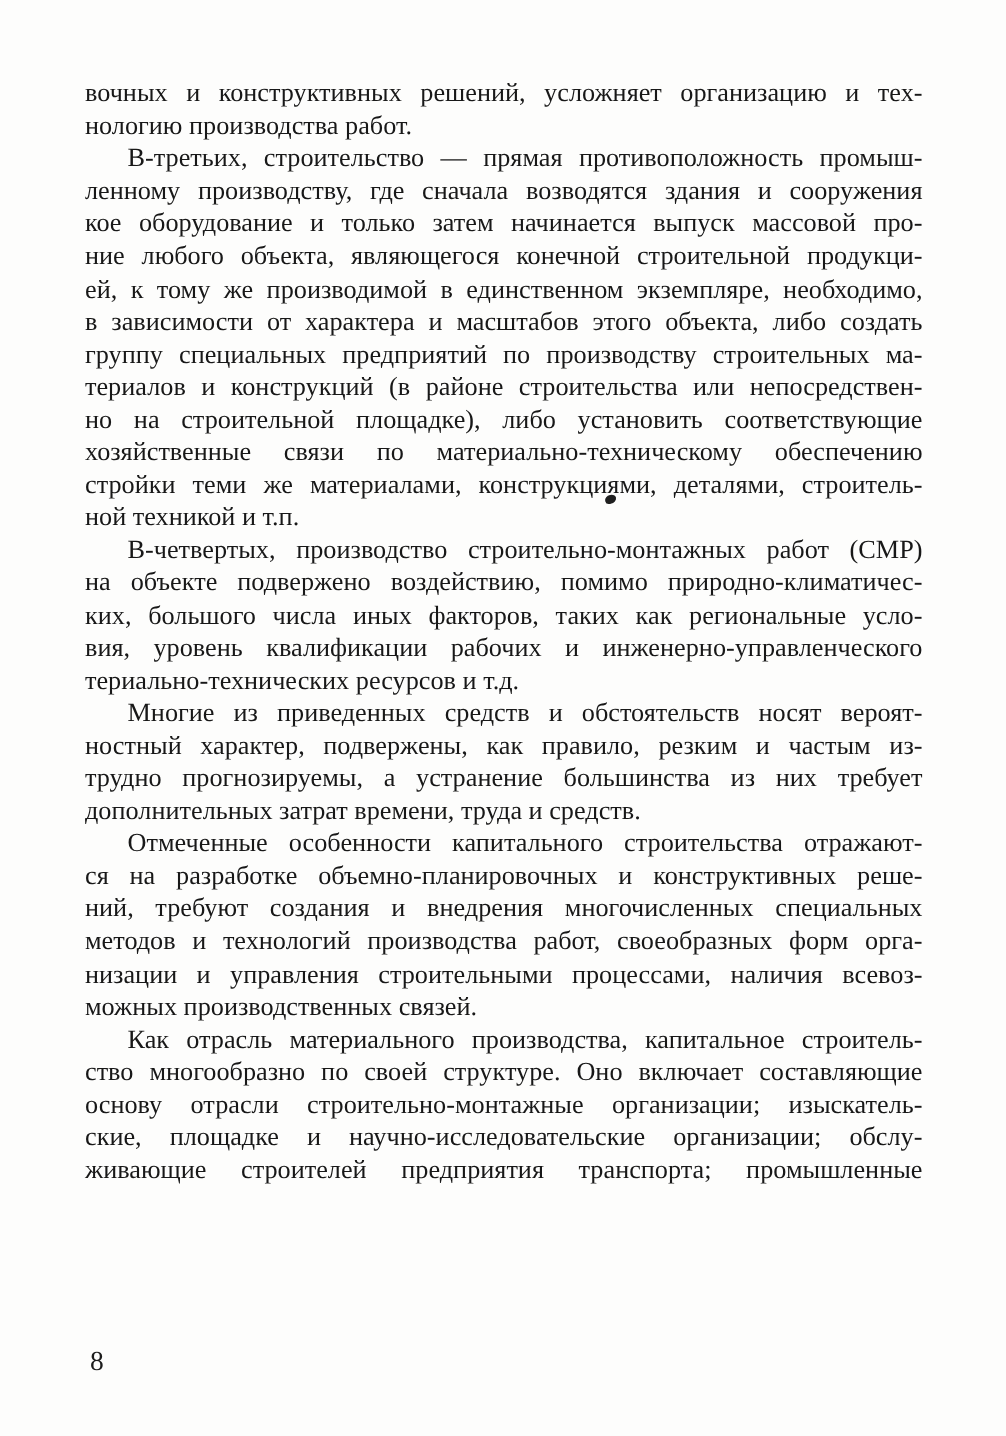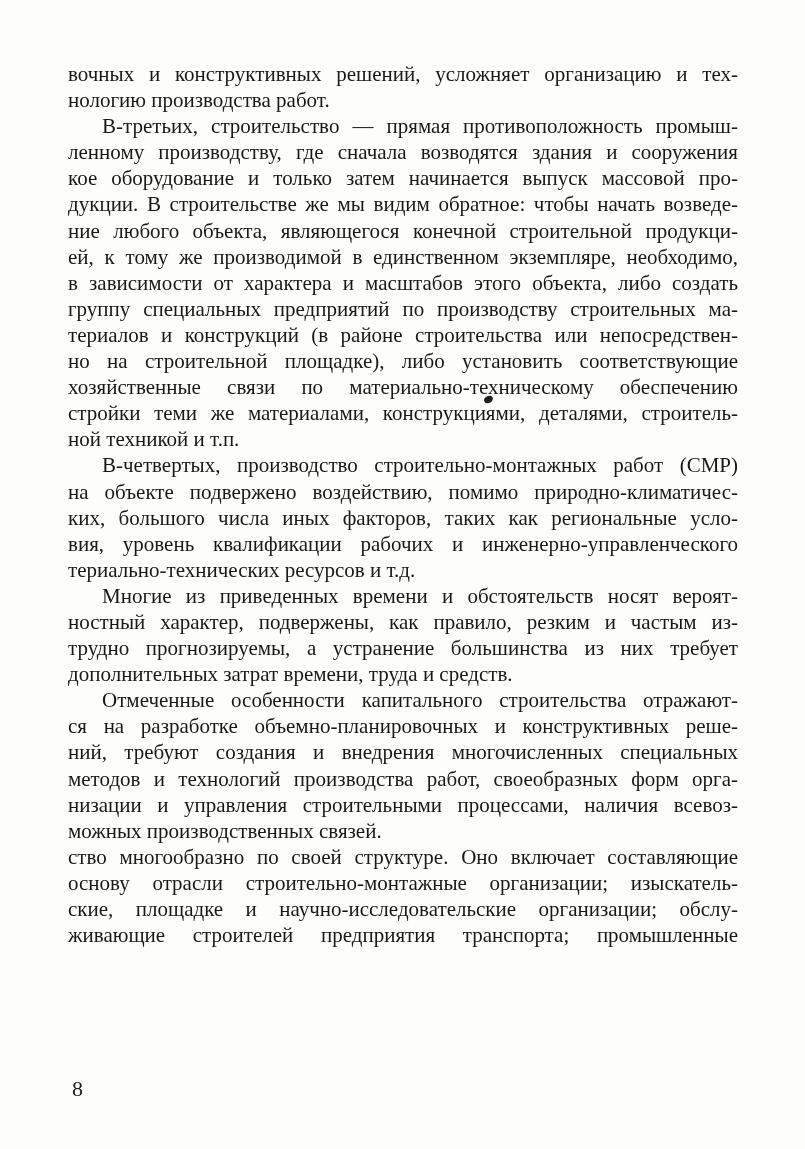--- a/index.html
+++ b/index.html
@@ -60,53 +60,53 @@
 <div class="page">
   <div class="text-block" id="paragraphs">
       <div class="paragraph">
         <div class="line">вочных и конструктивных решений, усложняет организацию и тех-</div>
         <div class="line end">нологию производства работ.</div>
       </div>
       <div class="paragraph">
         <div class="line indent">В-третьих, строительство — прямая противоположность промыш-</div>
         <div class="line">ленному производству, где сначала возводятся здания и сооружения</div>
         <div class="line">кое оборудование и только затем начинается выпуск массовой про-</div>
-        <div class="line">дукции. В строительстве же мы видим обратное: чтобы начать возведе-</div>
         <div class="line">ние любого объекта, являющегося конечной строительной продукци-</div>
         <div class="line">ей, к тому же производимой в единственном экземпляре, необходимо,</div>
         <div class="line">в зависимости от характера и масштабов этого объекта, либо создать</div>
         <div class="line">группу специальных предприятий по производству строительных ма-</div>
         <div class="line">териалов и конструкций (в районе строительства или непосредствен-</div>
         <div class="line">но на строительной площадке), либо установить соответствующие</div>
         <div class="line">хозяйственные связи по материально-техническому обеспечению</div>
         <div class="line">стройки теми же материалами, конструкциями, деталями, строитель-</div>
         <div class="line end">ной техникой и т.п.</div>
       </div>
       <div class="paragraph">
         <div class="line indent">В-четвертых, производство строительно-монтажных работ (СМР)</div>
         <div class="line">на объекте подвержено воздействию, помимо природно-климатичес-</div>
         <div class="line">ких, большого числа иных факторов, таких как региональные усло-</div>
         <div class="line">вия, уровень квалификации рабочих и инженерно-управленческого</div>
         <div class="line end">териально-технических ресурсов и т.д.</div>
       </div>
       <div class="paragraph">
-        <div class="line indent">Многие из приведенных времени и обстоятельств носят вероят-</div>
+        <div class="line indent">Многие из приведенных средств и обстоятельств носят вероят-</div>
         <div class="line">ностный характер, подвержены, как правило, резким и частым из-</div>
         <div class="line">трудно прогнозируемы, а устранение большинства из них требует</div>
         <div class="line end">дополнительных затрат времени, труда и средств.</div>
       </div>
       <div class="paragraph">
         <div class="line indent">Отмеченные особенности капитального строительства отражают-</div>
         <div class="line">ся на разработке объемно-планировочных и конструктивных реше-</div>
         <div class="line">ний, требуют создания и внедрения многочисленных специальных</div>
         <div class="line">методов и технологий производства работ, своеобразных форм орга-</div>
         <div class="line">низации и управления строительными процессами, наличия всевоз-</div>
         <div class="line end">можных производственных связей.</div>
       </div>
       <div class="paragraph">
+        <div class="line indent">Как отрасль материального производства, капитальное строитель-</div>
         <div class="line">ство многообразно по своей структуре. Оно включает составляющие</div>
         <div class="line">основу отрасли строительно-монтажные организации; изыскатель-</div>
         <div class="line">ские, площадке и научно-исследовательские организации; обслу-</div>
         <div class="line">живающие строителей предприятия транспорта; промышленные</div>
       </div>
     </div>
   <div class="ink-speck"></div>
   <div class="page-number">8</div>
 </div>
 

